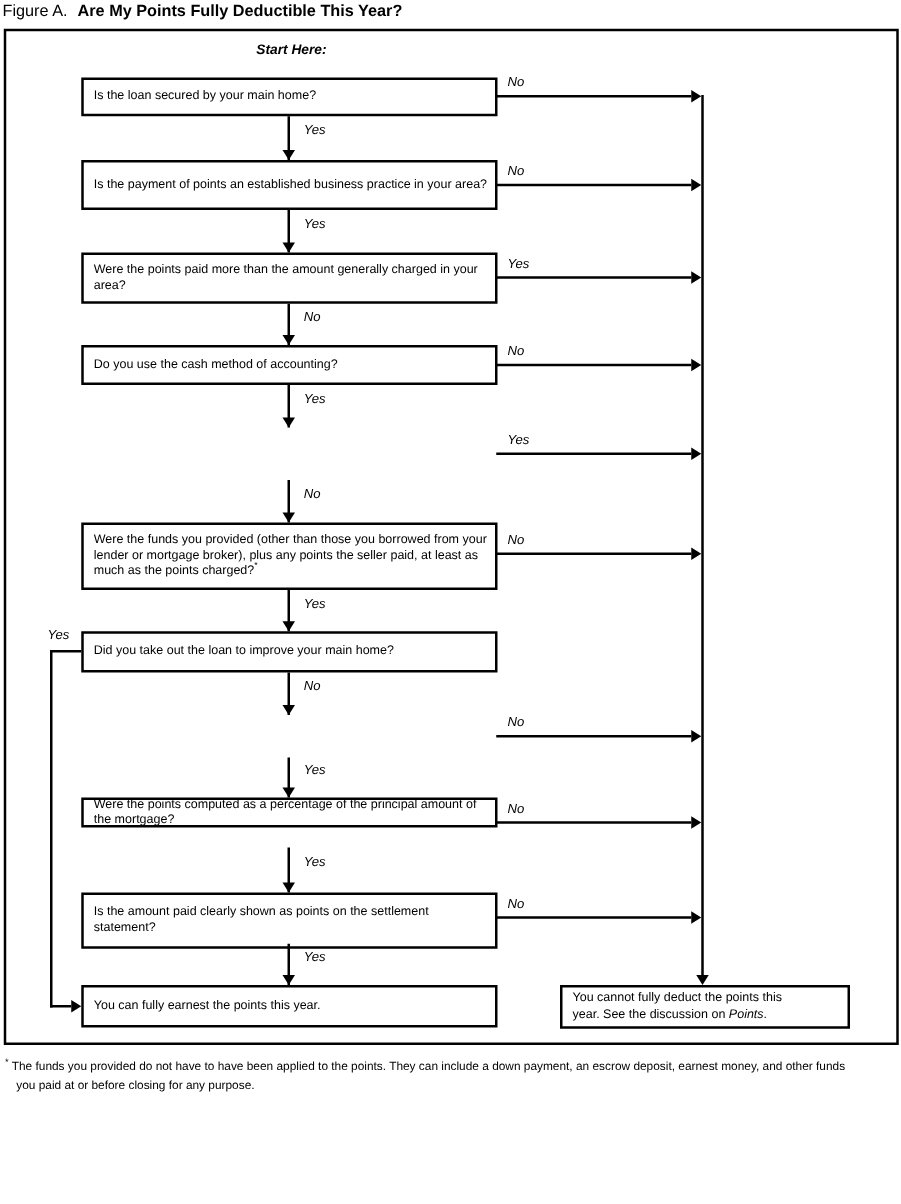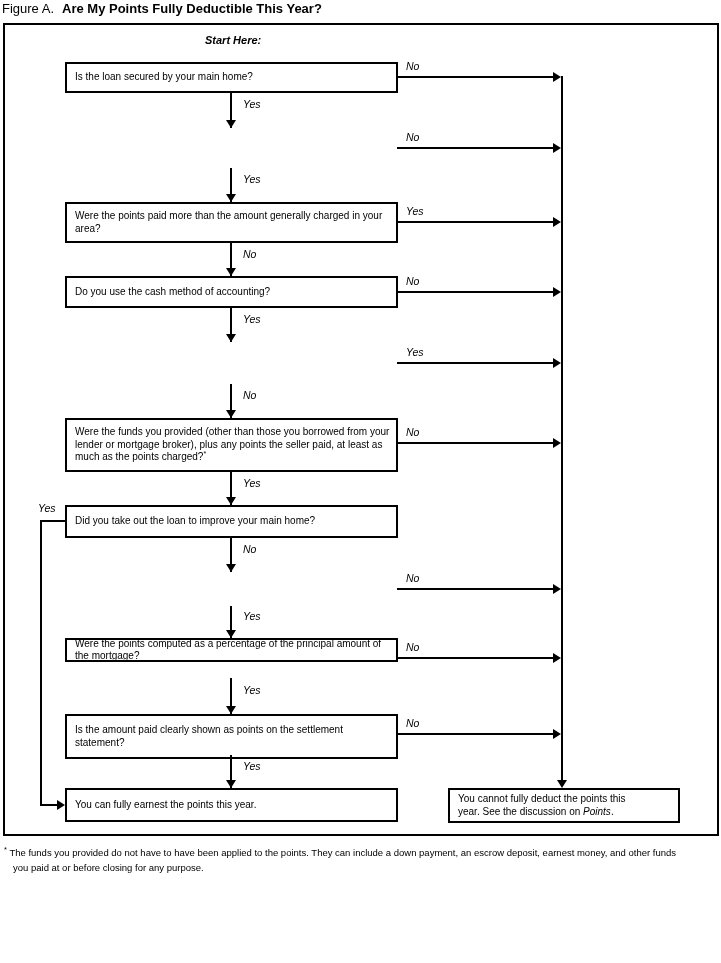--- a/index.html
+++ b/index.html
@@ -93,20 +93,23 @@
   <div class="title">
     <span class="t-label">Figure A.</span><span class="t-main">Are My Points Fully Deductible This Year?</span>
   </div>
 
   <div class="outer"></div>
 
   <div class="start">Start Here:</div>
 
   <div class="qbox q1">
       <span>Is the loan secured by your main home?</span>
+    </div>
+  <div class="qbox q2">
+      <span>Is the payment of points an established business practice in your area?</span>
     </div>
   <div class="qbox q3">
       <span>Were the points paid more than the amount generally charged in your area?</span>
     </div>
   <div class="qbox q4">
       <span>Do you use the cash method of accounting?</span>
     </div>
   <div class="qbox q6">
       <span><span>Were the funds you provided (other than those you borrowed from your lender or mortgage broker), plus any points the seller paid, at least as much as the points charged?</span><sup class="fnref">*</sup></span>
     </div>

